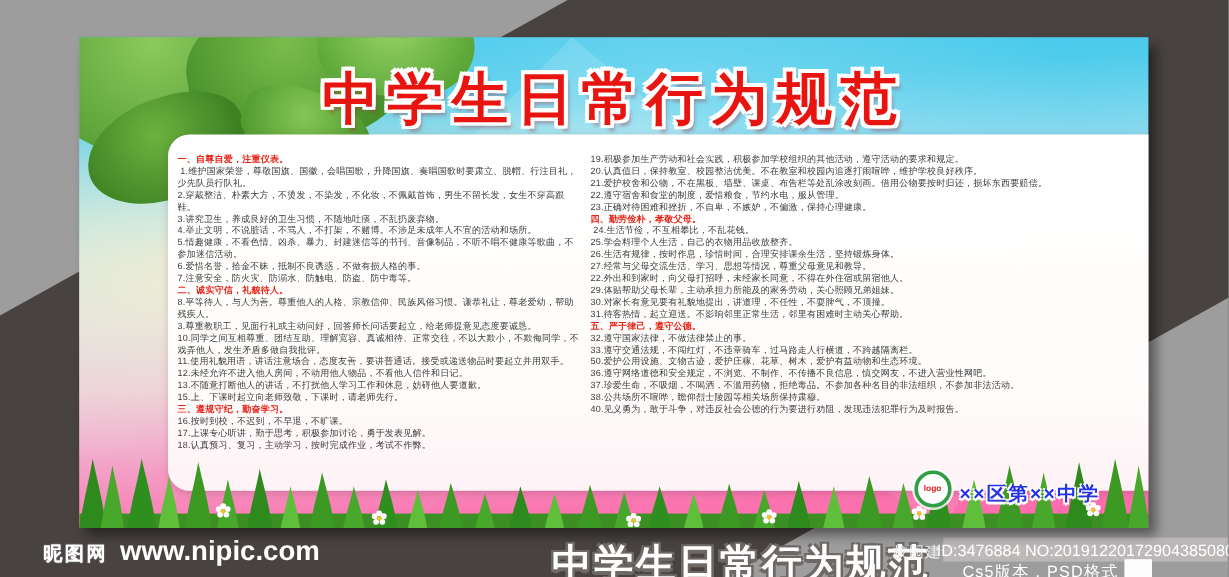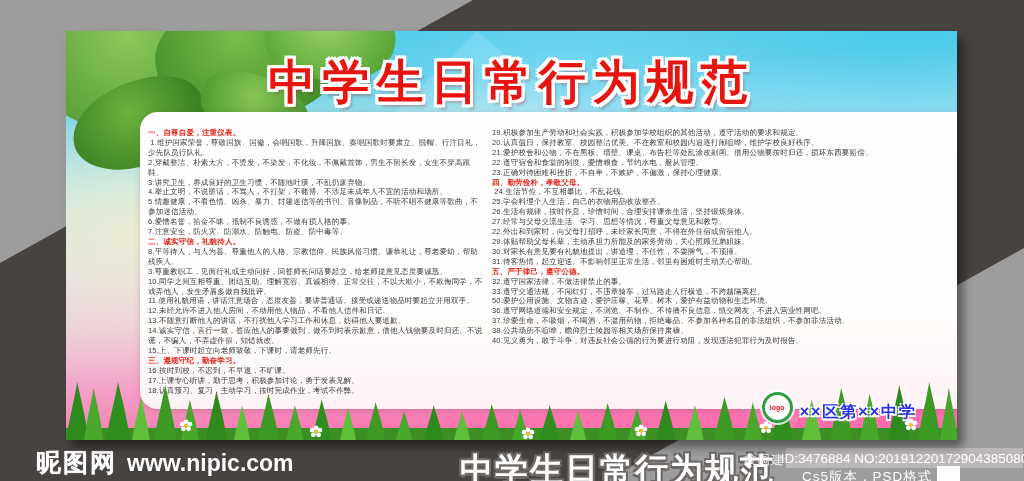--- a/index.html
+++ b/index.html
@@ -3,21 +3,21 @@
 <meta charset="utf-8">
 <style>
   html,body{margin:0;padding:0;background:#777;}
   .stage{position:relative;width:1024px;height:481px;overflow:hidden;
          background:#9d9d9d;font-family:"Liberation Sans","DejaVu Sans",sans-serif;}
   
   .bg-dark{position:absolute;inset:0;background:#484341;
            clip-path:polygon(0 263px,473px 0,100% 0,100% 248px,605px 481px,0 481px);}
   
   .site-brand{position:absolute;left:36px;top:446px;color:#fff;display:flex;align-items:baseline;gap:10px;}
-  .site-name{font-size:25px;font-weight:bold;letter-spacing:2px;
+  .site-name{font-size:16px;font-weight:bold;letter-spacing:2px;
              text-shadow:0 0 1px #fff;}
   .site-url{font-size:23px;font-weight:bold;}
   .bar-big-title{position:absolute;left:460px;top:448px;width:310px;
                  font-size:33px;font-weight:bold;letter-spacing:2px;color:#fff;white-space:nowrap;
                  text-shadow:-2px -2px 0 #6e6966,2px -2px 0 #6e6966,-2px 2px 0 #6e6966,2px 2px 0 #6e6966,0 3px 0 #6e6966;}
   .bar-categories{position:absolute;left:744px;top:452px;font-size:12.5px;color:#f3f2f1;
                   letter-spacing:1px;white-space:nowrap;}
   .bar-idbox{position:absolute;left:786px;top:448px;width:237px;height:20px;
              background:rgba(189,186,184,.92);color:#fff;font-size:13.5px;
              display:flex;align-items:center;justify-content:center;white-space:nowrap;}
@@ -106,21 +106,20 @@
           <div class="item-line">5.情趣健康，不看色情、凶杀、暴力、封建迷信等的书刊、音像制品，不听不唱不健康等歌曲，不参加迷信活动。</div>
           <div class="item-line">6.爱惜名誉，拾金不昧，抵制不良诱惑，不做有损人格的事。</div>
           <div class="item-line">7.注意安全，防火灾、防溺水、防触电、防盗、防中毒等。</div>
           <div class="sec-h">二、诚实守信，礼貌待人。</div>
           <div class="item-line">8.平等待人，与人为善。尊重他人的人格、宗教信仰、民族风俗习惯。谦恭礼让，尊老爱幼，帮助残疾人。</div>
           <div class="item-line">3.尊重教职工，见面行礼或主动问好，回答师长问话要起立，给老师提意见态度要诚恳。</div>
           <div class="item-line">10.同学之间互相尊重、团结互助、理解宽容、真诚相待、正常交往，不以大欺小，不欺侮同学，不戏弄他人，发生矛盾多做自我批评。</div>
           <div class="item-line">11.使用礼貌用语，讲话注意场合，态度友善，要讲普通话。接受或递送物品时要起立并用双手。</div>
           <div class="item-line">12.未经允许不进入他人房间，不动用他人物品，不看他人信件和日记。</div>
           <div class="item-line">13.不随意打断他人的讲话，不打扰他人学习工作和休息，妨碍他人要道歉。</div>
-          <div class="item-line">14.诚实守信，言行一致，答应他人的事要做到，做不到时表示歉意，借他人钱物要及时归还。不说谎，不骗人，不弄虚作假，知错就改。</div>
           <div class="item-line">15.上、下课时起立向老师致敬，下课时，请老师先行。</div>
           <div class="sec-h">三、遵规守纪，勤奋学习。</div>
           <div class="item-line">16.按时到校，不迟到，不早退，不旷课。</div>
           <div class="item-line">17.上课专心听讲，勤于思考，积极参加讨论，勇于发表见解。</div>
           <div class="item-line">18.认真预习、复习，主动学习，按时完成作业，考试不作弊。</div>
         </div>
       <div class="col col-right">
           <div class="item-line">19.积极参加生产劳动和社会实践，积极参加学校组织的其他活动，遵守活动的要求和规定。</div>
           <div class="item-line">20.认真值日，保持教室、校园整洁优美。不在教室和校园内追逐打闹喧哗，维护学校良好秩序。</div>
           <div class="item-line">21.爱护校舍和公物，不在黑板、墙壁、课桌、布告栏等处乱涂改刻画。借用公物要按时归还，损坏东西要赔偿。</div>

